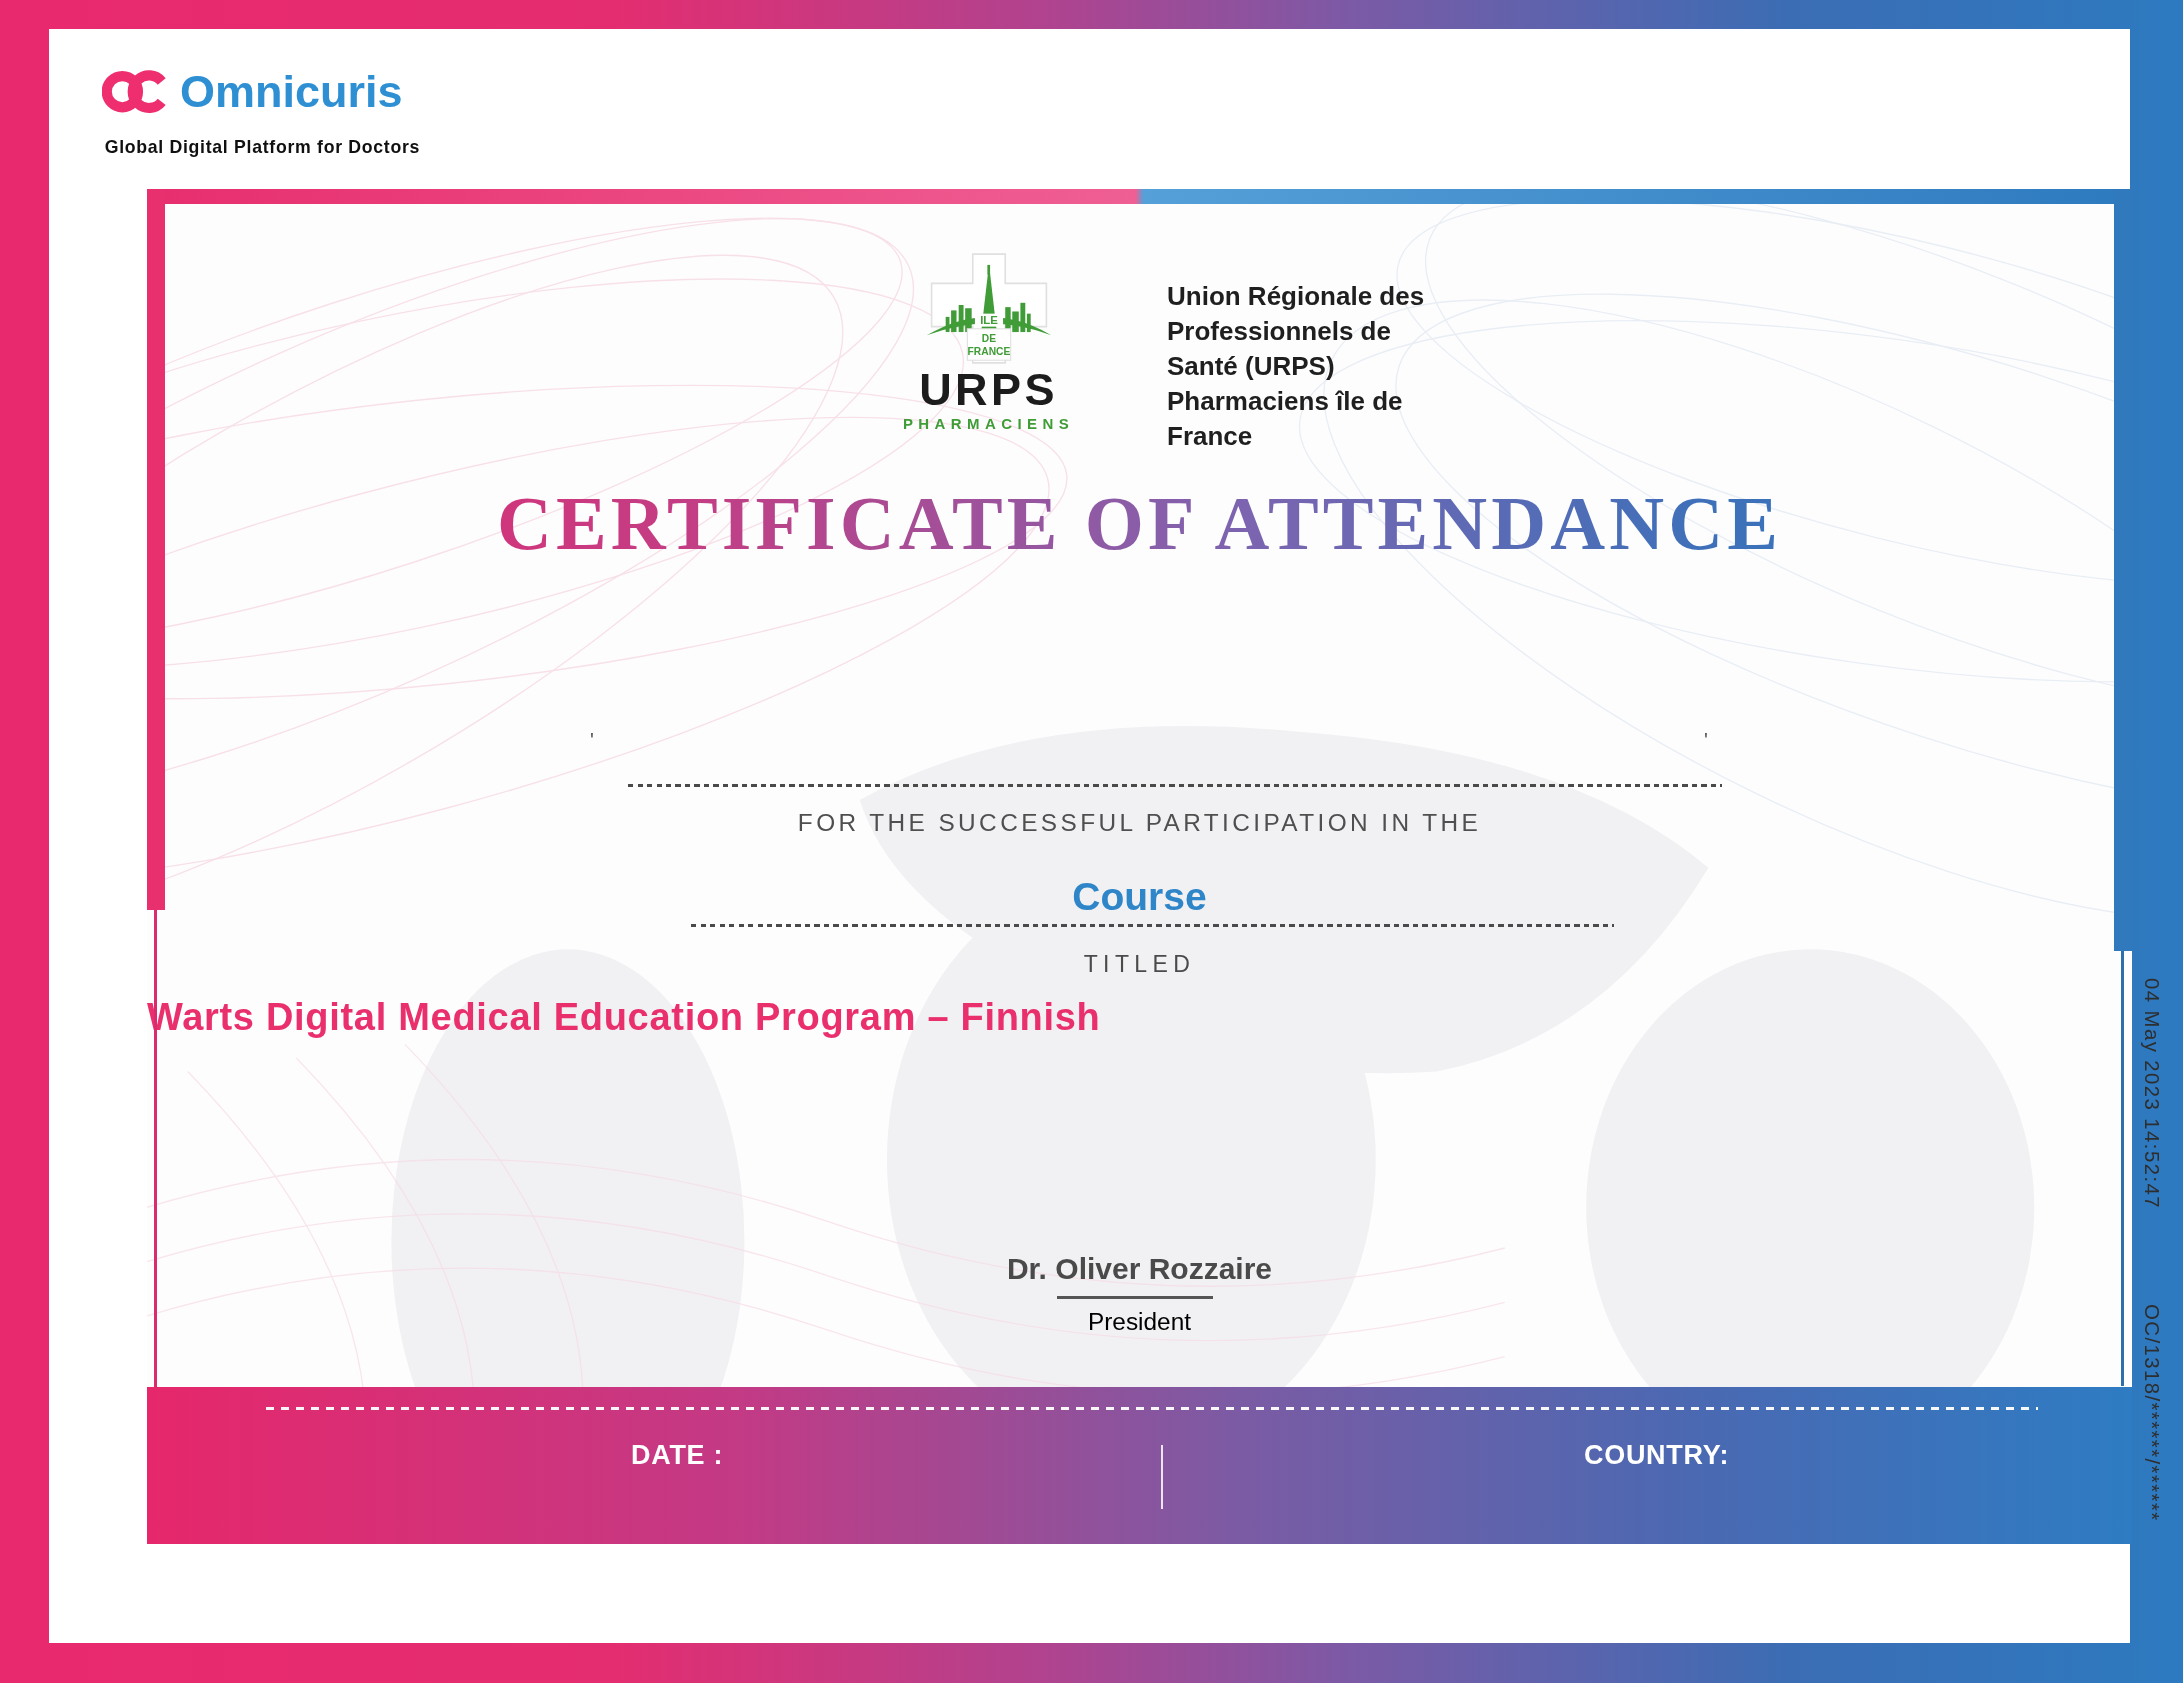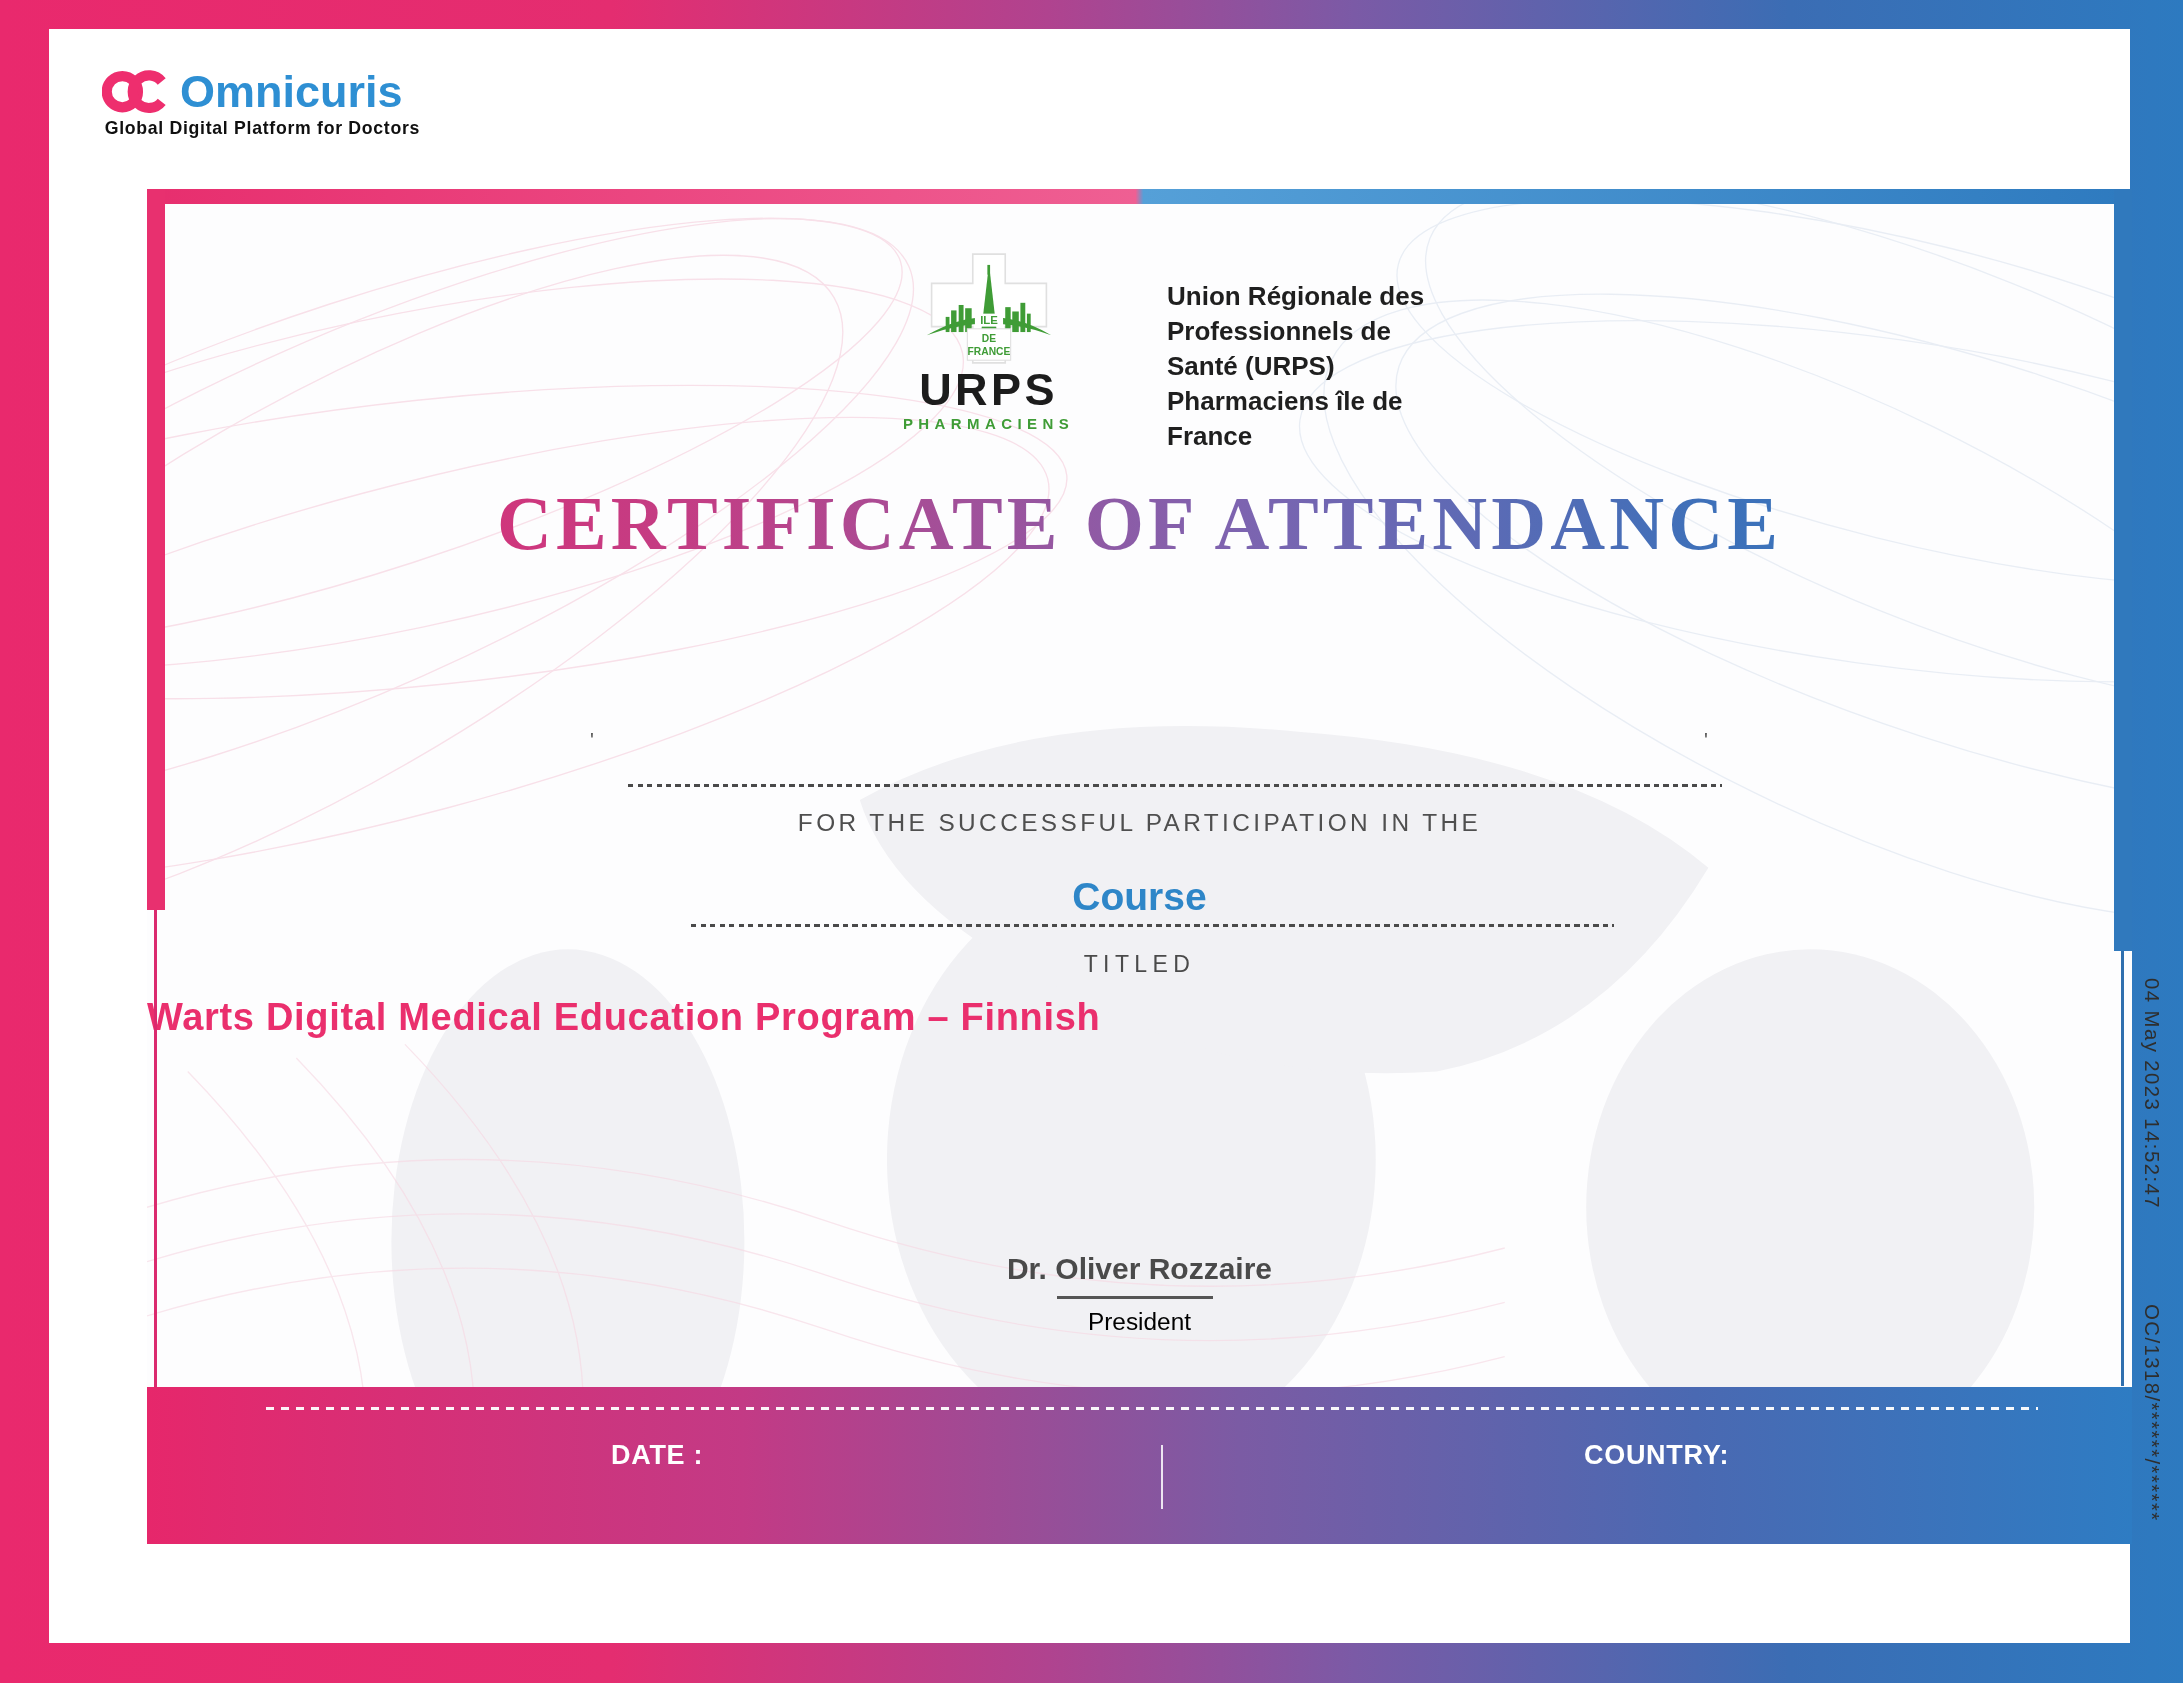--- a/index.html
+++ b/index.html
@@ -9,21 +9,21 @@
     background:linear-gradient(90deg,#e9296d 0%,#e42d70 28%,#b0438f 48%,#7b5aa6 62%,#3b6db4 82%,#2d7ac0 100%);
   }
   .abs{position:absolute;}
   
   #page{left:49px;top:28.5px;right:53px;bottom:41px;background:#ffffff;}
 
   
   #brand{left:53px;top:37px;display:flex;flex-direction:column;}
   #brand .row{display:flex;align-items:center;gap:2px;}
   #brand .brand-name{font-size:45px;font-weight:bold;color:#2e8fd3;letter-spacing:0px;}
-  #brand .tagline{font-size:17.7px;font-weight:bold;color:#101010;letter-spacing:0.7px;margin-top:0;margin-left:2.7px;}
+  #brand .tagline{font-size:17.7px;font-weight:bold;color:#101010;letter-spacing:0.7px;margin-top:19px;margin-left:2.7px;}
 
   
   #cert{left:98px;top:160px;width:1985px;height:1355px;background:#fdfdfe;}
   #deco{left:0;top:0;width:100%;height:100%;z-index:0;}
 
   
   #cert-border-top{left:0;top:0;width:1985px;height:15px;z-index:3;
     background:linear-gradient(90deg,#e72e6e 0%,#ef5f93 49.8%,#55a0d8 50.2%,#2e7abf 100%);}
   #cert-border-left-thick{left:0;top:0;width:17.7px;height:721px;background:#e8306f;z-index:3;}
   #cert-border-left-thin{left:6.8px;top:721px;width:3.4px;height:477px;background:#db2a6e;z-index:3;}
@@ -63,21 +63,21 @@
   #sig-name{left:0;top:1063px;width:1985px;text-align:center;font-size:30px;font-weight:bold;color:#4a4a4a;z-index:2;}
   #sig-line{left:910px;top:1107px;width:156px;height:3.4px;background:#555;z-index:2;}
   #sig-role{left:0;top:1119px;width:1985px;text-align:center;font-size:24.4px;color:#000000;z-index:2;}
 
   
   #footer-bar{left:0;top:1198px;width:1985px;height:157px;z-index:3;
     background:linear-gradient(90deg,#e6276b 0%,#c33a85 30%,#7b5ba4 55%,#4a69b2 78%,#2e7cc3 100%);}
   #footer-dashes{position:absolute;left:119px;top:20.4px;width:1772px;height:3.4px;
     background-image:repeating-linear-gradient(90deg,rgba(255,255,255,.95) 0 8.1px,transparent 8.1px 15px);}
   .footer-label{position:absolute;top:53px;font-size:27px;font-weight:bold;color:#ffffff;letter-spacing:0.7px;}
-  #date-label{left:464px;}
+  #date-label{left:484px;}
   #country-label{left:1437px;}
   #footer-divider{position:absolute;left:1014px;top:58px;width:2px;height:64px;background:rgba(255,255,255,.85);}
 
   
   .vtext{writing-mode:vertical-rl;text-orientation:mixed;font-size:20.4px;color:#2e2e2e;letter-spacing:1.4px;z-index:2;}
   #stamp-datetime{left:2091px;top:949px;}
   #stamp-code{left:2091px;top:1275px;}
 </style>
 </head>
 <body>

